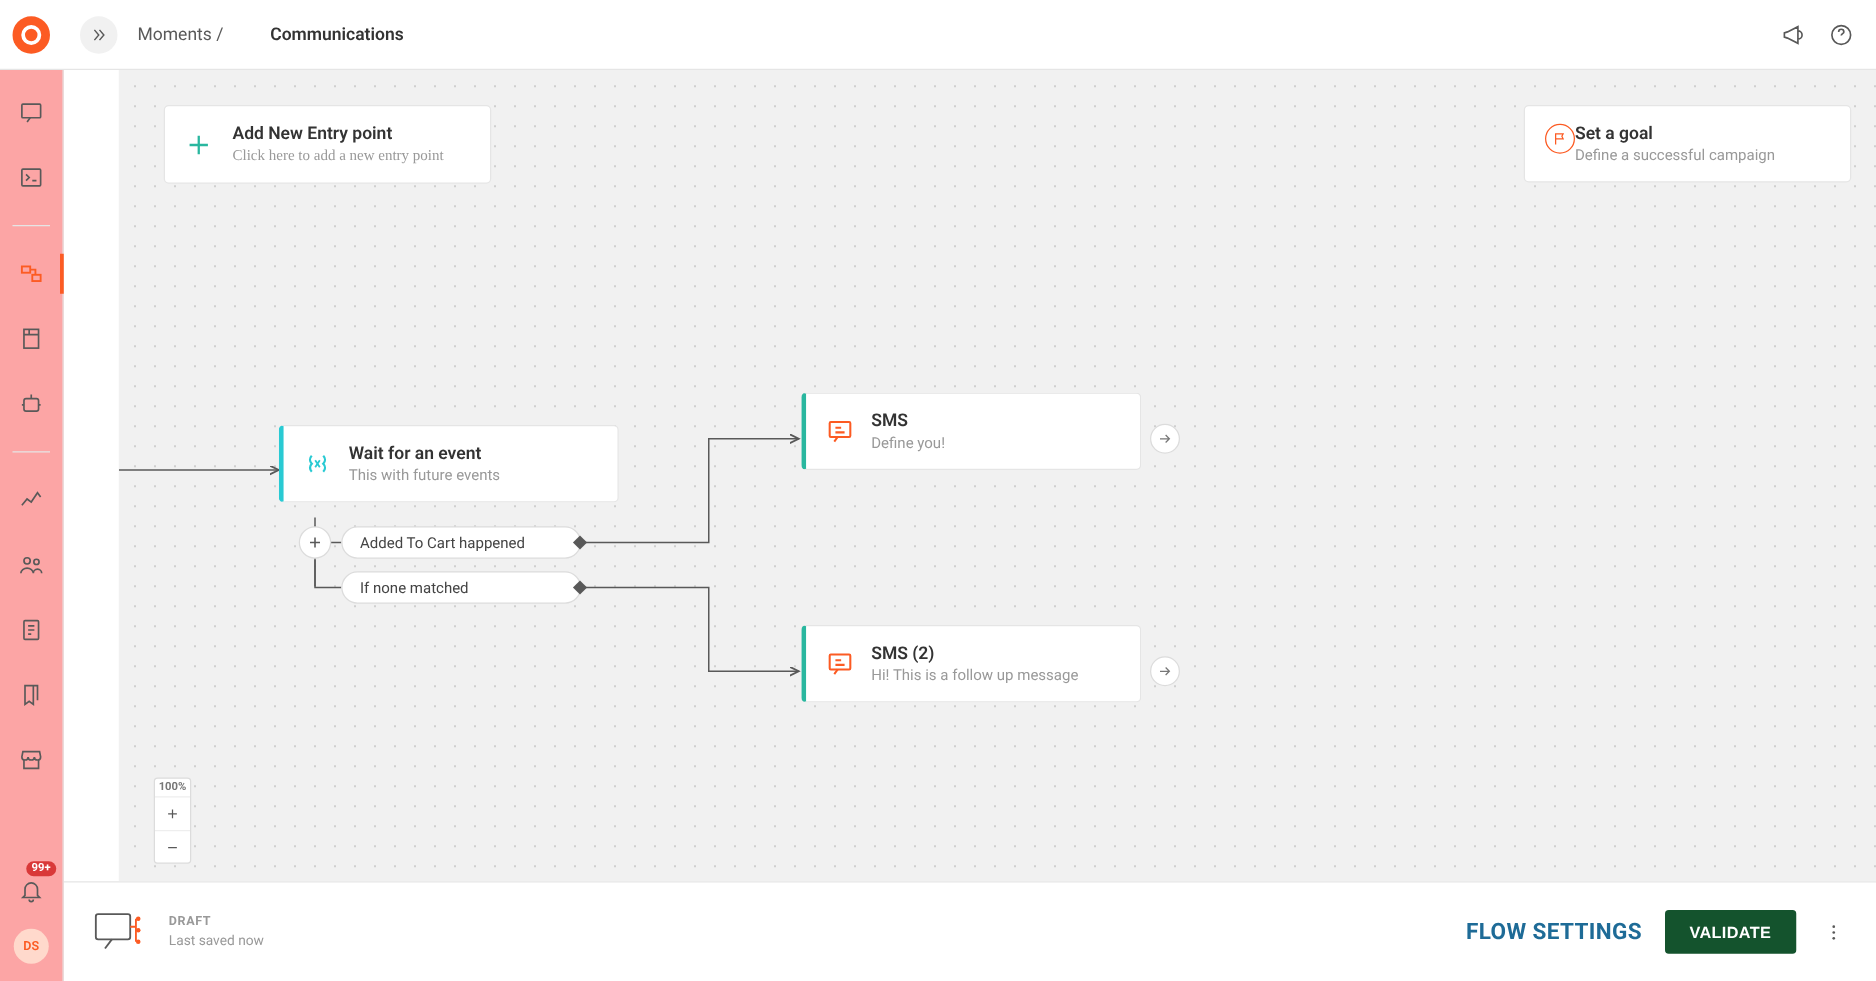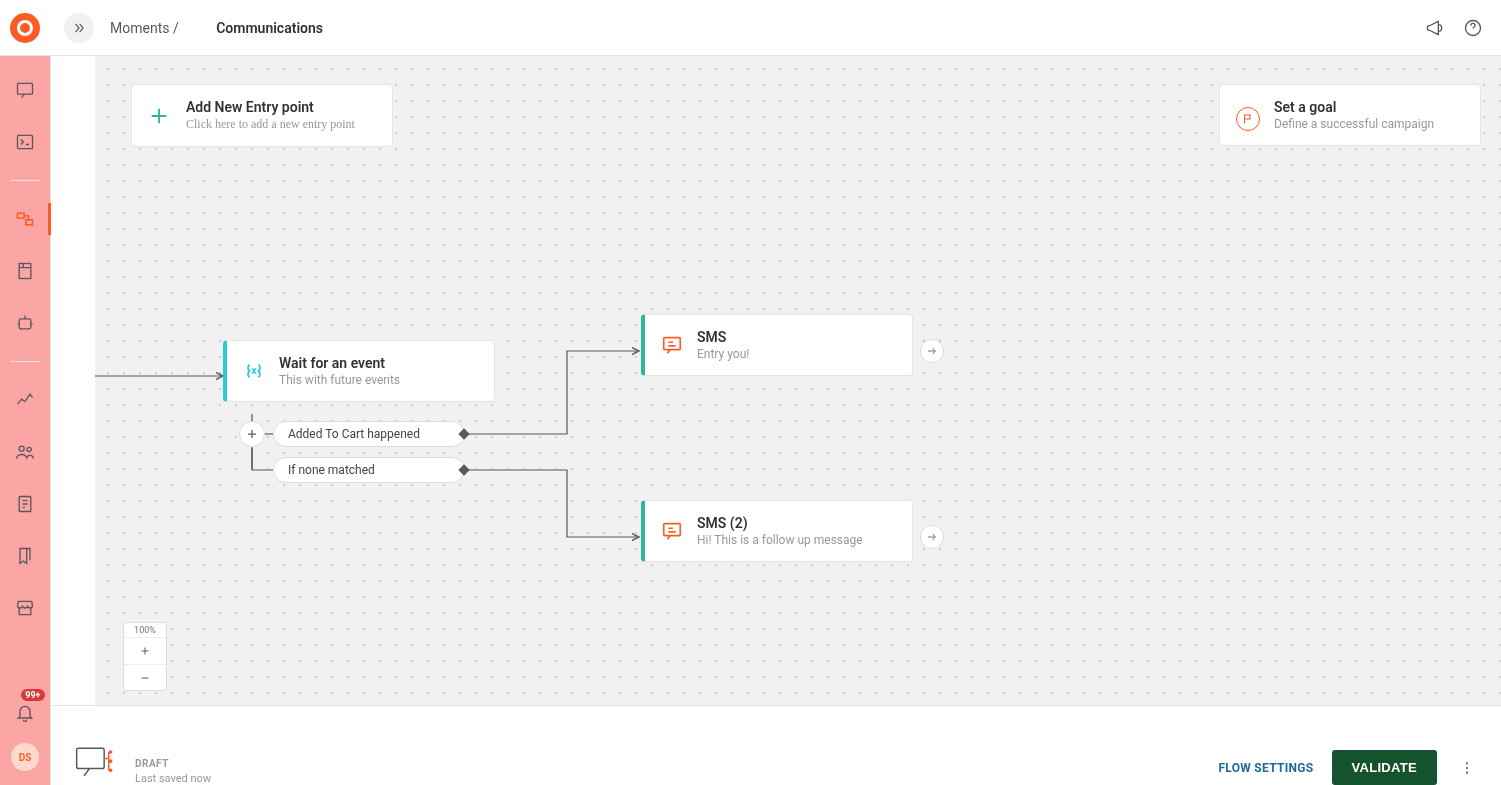--- a/index.html
+++ b/index.html
@@ -28,54 +28,54 @@
   
   .canvas { position: absolute; top: 56px; left: 51px; right: 0; bottom: 80px; background-color: #f1f1f1; background-image: radial-gradient(circle, #cfcfcf 1px, transparent 1px); background-size: 16px 16px; background-position: 5px 5px; overflow: hidden; margin-left: 44px; }
   
   
   .entry-card { position: absolute; top: 28px; left: 36px; width: 262px; background: #fff; border: 1px solid #e5e5e5; border-radius: 4px; display: flex; align-items: center; padding: 14px 16px; gap: 16px; cursor: pointer; }
   .entry-card .plus { color: #29b79f; }
   .entry-card .t { font-size: 14px; font-weight: 600; color: #333; }
   .entry-card .s { font-size: 12px; color: #999; margin-top: 2px; font-family: Liberation Serif, serif; }
   
   
-  .goal-card { position: absolute; top: 28px; right: 20px; width: 262px; background: #fff; border: 1px solid #e5e5e5; border-radius: 4px; display: flex; align-items: flex-end; padding: 14px 16px; gap: 14px; cursor: pointer; }
+  .goal-card { position: absolute; top: 28px; right: 20px; width: 262px; background: #fff; border: 1px solid #e5e5e5; border-radius: 4px; display: flex; align-items: flex-start; padding: 14px 16px; cursor: pointer; }
   .goal-icon { width: 24px; height: 24px; border: 1.5px solid #fc5b23; border-radius: 50%; display: flex; align-items: center; justify-content: center; color: #fc5b23; }
   .goal-card .t { font-size: 14px; font-weight: 600; color: #333; }
   .goal-card .s { font-size: 12px; color: #999; margin-top: 2px; }
   
   
   .node { position: absolute; background: #fff; border: 1px solid #e5e5e5; border-left: 4px solid; border-radius: 4px; display: flex; align-items: center; padding: 14px 16px; gap: 14px; cursor: pointer; }
   .node .ni { flex-shrink: 0; }
   .node .t { font-size: 14px; font-weight: 600; color: #333; }
   .node .s { font-size: 12px; color: #999; margin-top: 2px; }
   
   
   .out-arrow { position: absolute; width: 24px; height: 24px; border-radius: 50%; background: #fff; border: 1px solid #dcdcdc; display: flex; align-items: center; justify-content: center; color: #777; cursor: pointer; }
   
   
   .pill { position: absolute; height: 26px; background: #fff; border: 1px solid #dcdcdc; border-radius: 13px; display: flex; align-items: center; padding: 0 14px; font-size: 12px; color: #444; cursor: pointer; }
   .pill-diamond { position: absolute; right: -4px; width: 8px; height: 8px; background: #595959; transform: rotate(45deg); }
   .add-branch { position: absolute; width: 26px; height: 26px; border-radius: 50%; background: #fff; border: 1px solid #dcdcdc; display: flex; align-items: center; justify-content: center; color: #595959; cursor: pointer; }
   
   
-  .zoom-ctrl { position: absolute; bottom: 14px; left: 28px; width: 44px; background: #fff; border: 1px solid #dcdcdc; border-radius: 3px; overflow: hidden; }
+  .zoom-ctrl { position: absolute; bottom: 14px; left: 28px; width: 30px; background: #fff; border: 1px solid #dcdcdc; border-radius: 3px; overflow: hidden; font-weight: bold; }
   .zoom-lbl { font-size: 9px; color: #777; text-align: center; padding: 2px 0; border-bottom: 1px solid #eee; }
   .zoom-btn { height: 26px; display: flex; align-items: center; justify-content: center; color: #595959; cursor: pointer; }
   .zoom-btn + .zoom-btn { border-top: 1px solid #eee; }
   
   
-  .bottom-bar { position: absolute; bottom: 0; left: 51px; right: 0; height: 80px; background: #fff; border-top: 1px solid #e5e5e5; display: flex; align-items: flex-end; padding: 0 22px; }
+  .bottom-bar { position: absolute; bottom: 0; left: 51px; right: 0; height: 80px; background: #fff; border-top: 1px solid #e5e5e5; display: flex; align-items: center; padding: 0 22px; }
   .flow-icon { width: 44px; height: 44px; margin-right: 18px; color: #595959; }
   .flow-meta { display: flex; flex-direction: column; }
   .flow-draft { font-size: 10px; font-weight: 700; letter-spacing: 0.5px; color: #999; }
   .flow-title { font-size: 20px; color: #333; margin-top: 1px; border-bottom: 1px solid #ddd; padding-bottom: 1px; min-width: 400px; }
   .flow-saved { font-size: 11px; color: #999; margin-top: 3px; }
   .bottom-right { margin-left: auto; display: flex; align-items: center; gap: 18px; }
-  .settings-btn { color: #1e6b97; font-size: 12px; font-weight: 700; cursor: pointer; letter-spacing: 0.3px; }
+  .settings-btn { color: #1e6b97; font-size: 18px; font-weight: 700; cursor: pointer; letter-spacing: 0.3px; }
   .validate-btn { background: #14532d; color: #fff; font-size: 13px; font-weight: 700; letter-spacing: 0.3px; padding: 10px 20px; border: none; border-radius: 3px; cursor: pointer; }
   .more-btn { color: #595959; cursor: pointer; padding: 4px; }
 
   svg { display: block; }
 </style>
 </head>
 <body>
 
 <div class="top-header">
   <div class="logo">
@@ -245,21 +245,21 @@
     <span class="pill-diamond"></span>
   </div>
 
   <div class="node" style="top:258px;left:546px;width:272px;border-left-color:#29b79f">
     <svg class="ni" width="22" height="22" viewBox="0 0 24 24" fill="none" stroke="#fc5b23" stroke-width="1.8">
         <rect x="3" y="4" width="18" height="13" rx="1"></rect>
         <path d="M7 21l3-4M8 9h5M8 13h8"></path>
       </svg>
     <div>
       <div class="t">SMS</div>
-      <div class="s">Entry you!</div>
+      <div class="s">Define you!</div>
     </div>
   </div>
   <div class="out-arrow" style="top:283px;left:825px">
     <svg width="12" height="12" viewBox="0 0 24 24" fill="none" stroke="currentColor" stroke-width="2">
         <path d="M4 12h14M13 6l6 6-6 6"></path>
       </svg>
   </div>
 
   <div class="node" style="top:444px;left:546px;width:272px;border-left-color:#29b79f">
     <svg class="ni" width="22" height="22" viewBox="0 0 24 24" fill="none" stroke="#fc5b23" stroke-width="1.8">

